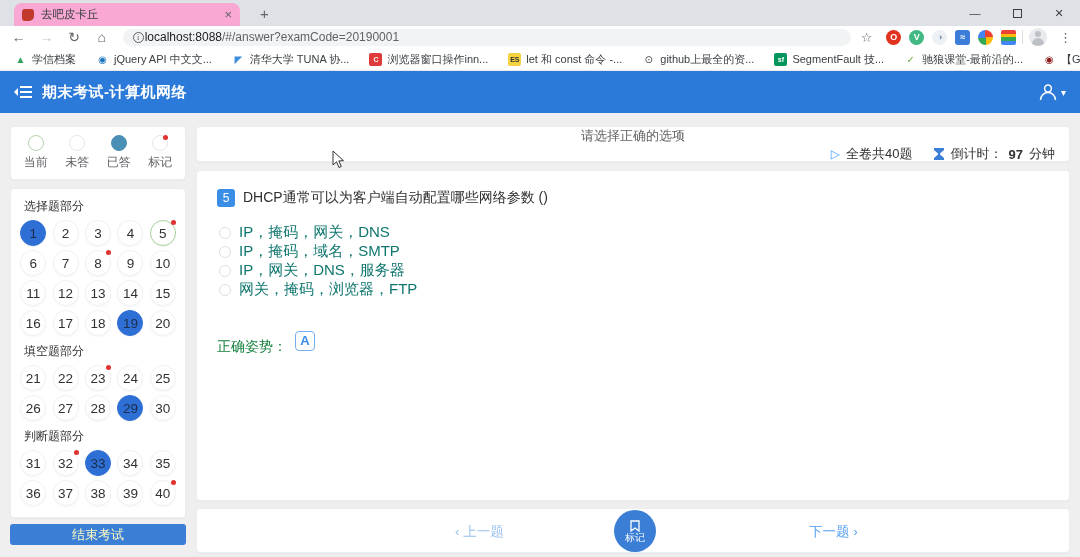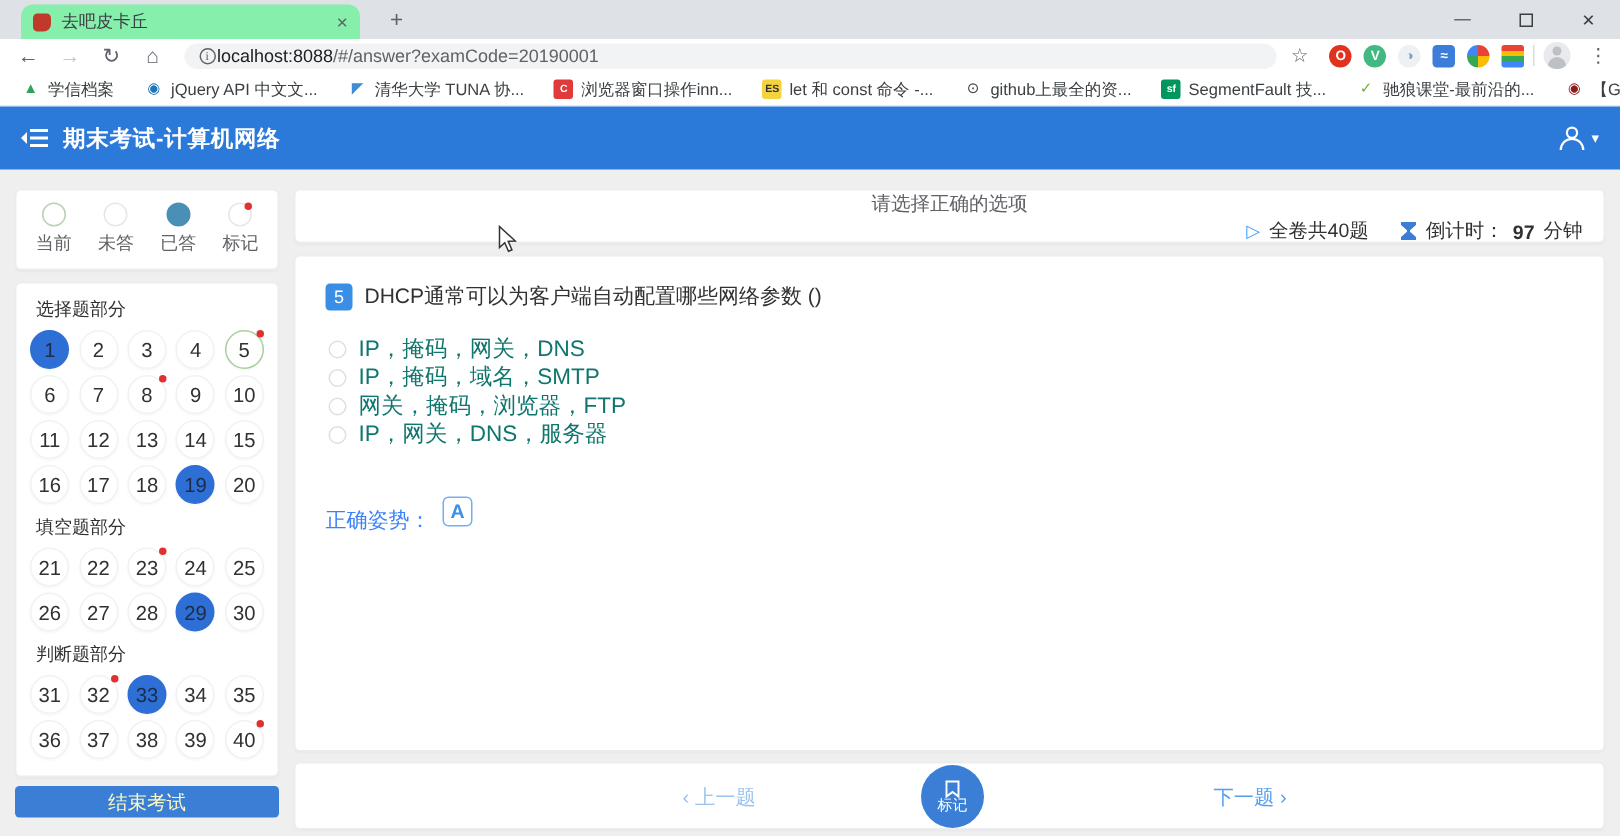--- a/index.html
+++ b/index.html
@@ -1,21 +1,21 @@
 <!DOCTYPE html>
 <html><head>
 <meta charset="utf-8">
 <style>
   * { margin:0; padding:0; box-sizing:border-box; }
   html,body { width:1080px; height:557px; overflow:hidden; }
   body { font-family:"Liberation Sans","DejaVu Sans",sans-serif; background:#efefef; position:relative; }
 
   
   .tabstrip { position:absolute; left:0; top:0; width:1080px; height:26px; background:#dee1e6; }
-  .tab { position:absolute; left:14px; top:3px; width:226px; height:23px; background:#86efac;
+  .tab { position:absolute; left:14px; top:3px; width:226px; height:23px; background:#f9a8d4;
          border-radius:8px 8px 0 0; display:flex; align-items:center; padding:0 8px; gap:7px; }
   .favicon { width:12px; height:12px; border-radius:3px 3px 5px 3px; background:#c0392b; flex:none; }
   .tab-title { font-size:11.5px; color:#3c4043; flex:1; white-space:nowrap; overflow:hidden; }
   .tab-close { font-size:13px; color:#5f6368; cursor:default; }
   .newtab { position:absolute; left:252px; top:3px; font-size:15px; color:#5f6368; padding:2px 8px; }
   .wincontrols { position:absolute; right:0; top:0; height:26px; display:flex; }
   .winbtn { width:42px; height:26px; display:flex; align-items:center; justify-content:center;
             color:#3c4043; font-size:11px; }
   .maxbox { width:9px; height:9px; border:1px solid #3c4043; display:inline-block; }
 
@@ -96,21 +96,21 @@
   .questioncard { margin-top:8px; height:331px; padding:18px 20px; }
   .qrow { display:flex; align-items:center; gap:8px; }
   .qbadge { width:18px; height:18px; background:#3a8ee6; color:#fff; border-radius:3px; font-size:12px;
             display:flex; align-items:center; justify-content:center; flex:none; }
   .qtext { font-size:14px; color:#303133; }
   .options { margin-top:16px; }
   .optrow { display:flex; align-items:center; gap:8px; height:19px; margin-left:2px; }
   .radio { width:12px; height:12px; border-radius:50%; border:1px solid #dcdfe6; background:#fff; flex:none; }
   .optlabel { font-size:15px; color:#0f766e; }
   .answerrow { margin-top:26px; display:flex; align-items:center; gap:8px; }
-  .answerlabel { font-size:14px; color:#3b82f6;margin-top:13px; }
+  .answerlabel { font-size:14px; color:#15803d;margin-top:13px; }
   .answerbadge { min-width:20px; height:20px; border:1px solid #75aef1; border-radius:4px; color:#3a8ee6;
                  font-size:13px; font-weight:bold; display:flex; align-items:center; justify-content:center; padding:0 3px; }
 
   .bottombar { margin-top:7px; height:45px; position:relative; }
   .navprev { position:absolute; left:258px; top:14px; font-size:13.5px; color:#9cc3ee; }
   .navnext { position:absolute; left:612px; top:14px; font-size:13.5px; color:#549ff0; }
   .markbtn { position:absolute; left:417px; top:1px; width:42px; height:42px; border-radius:50%;
              background:#3a7fd5; color:#fff; display:flex; flex-direction:column; align-items:center;
              justify-content:center; gap:0; }
   .markbtn span { font-size:10px; line-height:11px; }
@@ -316,25 +316,25 @@
           <div class="optrow">
             <span class="radio"></span>
             <span class="optlabel">IP，掩码，网关，DNS</span>
           </div>
           <div class="optrow">
             <span class="radio"></span>
             <span class="optlabel">IP，掩码，域名，SMTP</span>
           </div>
           <div class="optrow">
             <span class="radio"></span>
-            <span class="optlabel">网关，掩码，浏览器，FTP</span>
+            <span class="optlabel">IP，网关，DNS，服务器</span>
           </div>
           <div class="optrow">
             <span class="radio"></span>
-            <span class="optlabel">IP，网关，DNS，服务器</span>
+            <span class="optlabel">网关，掩码，浏览器，FTP</span>
           </div>
         </div>
       <div class="answerrow">
         <span class="answerlabel">正确姿势：</span>
         <span class="answerbadge">A</span>
       </div>
     </div>
 
     <div class="card bottombar">
       <span class="navprev"><span>‹</span> <span>上一题</span></span>

